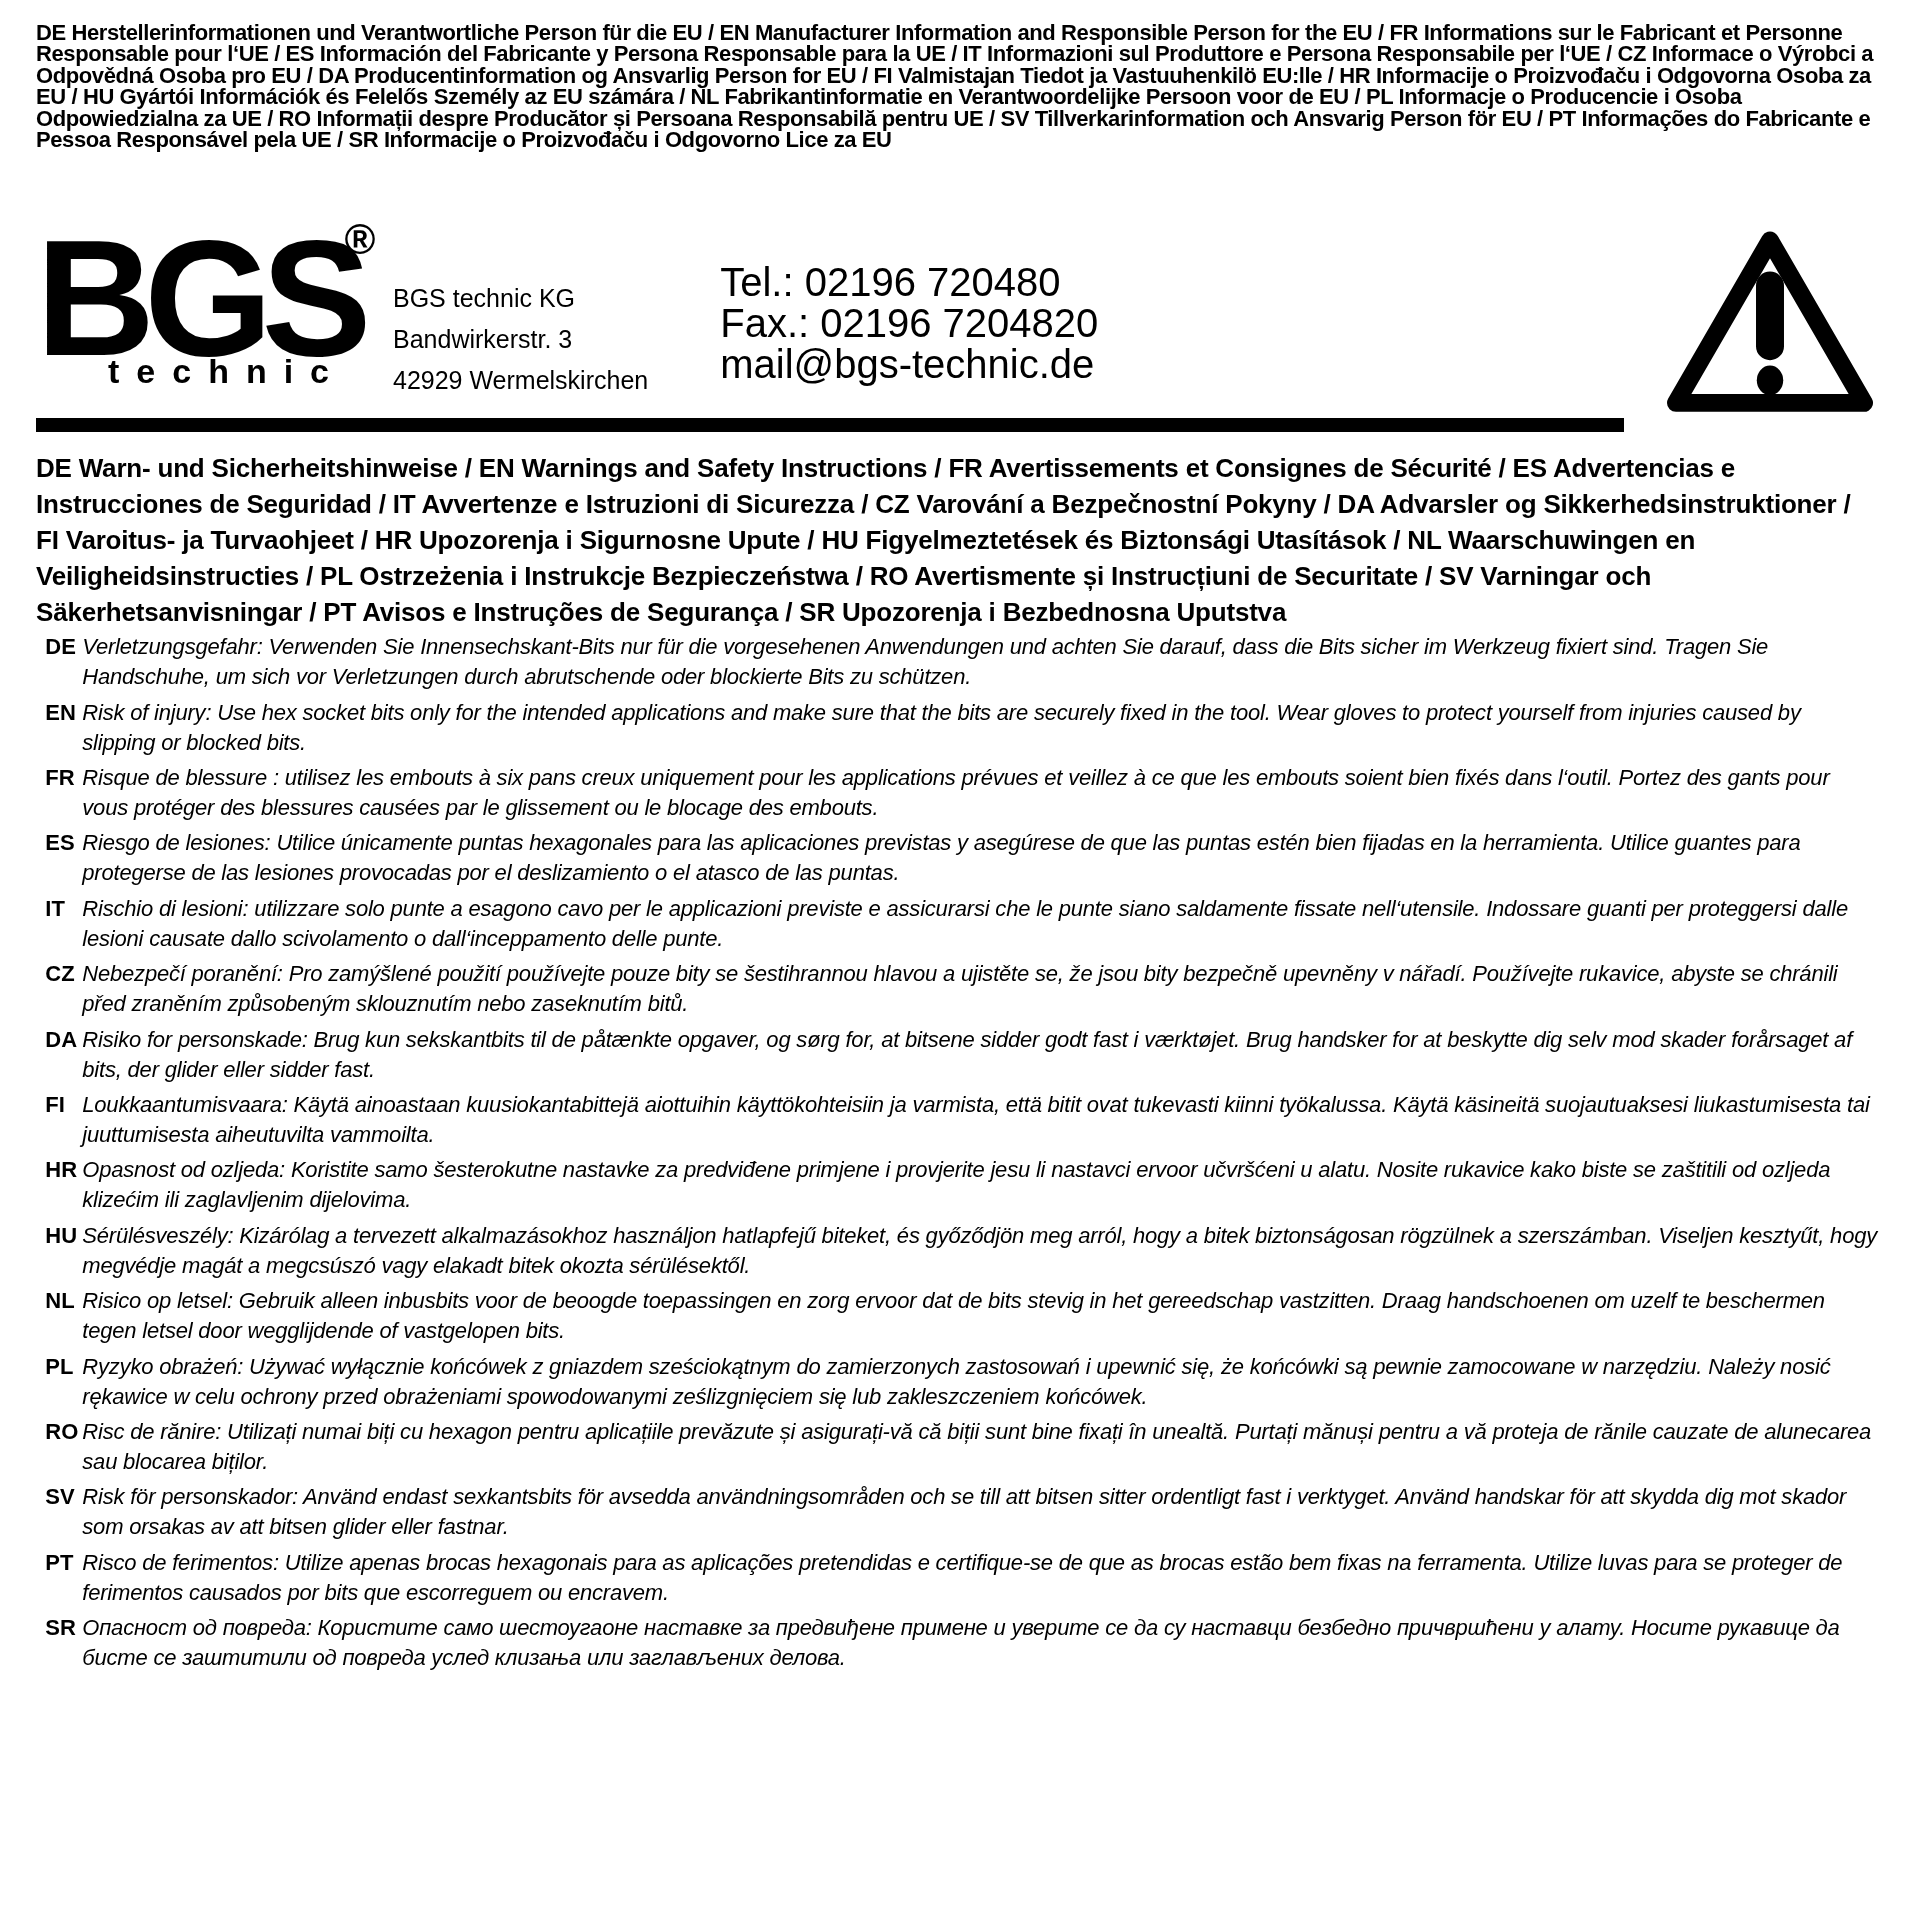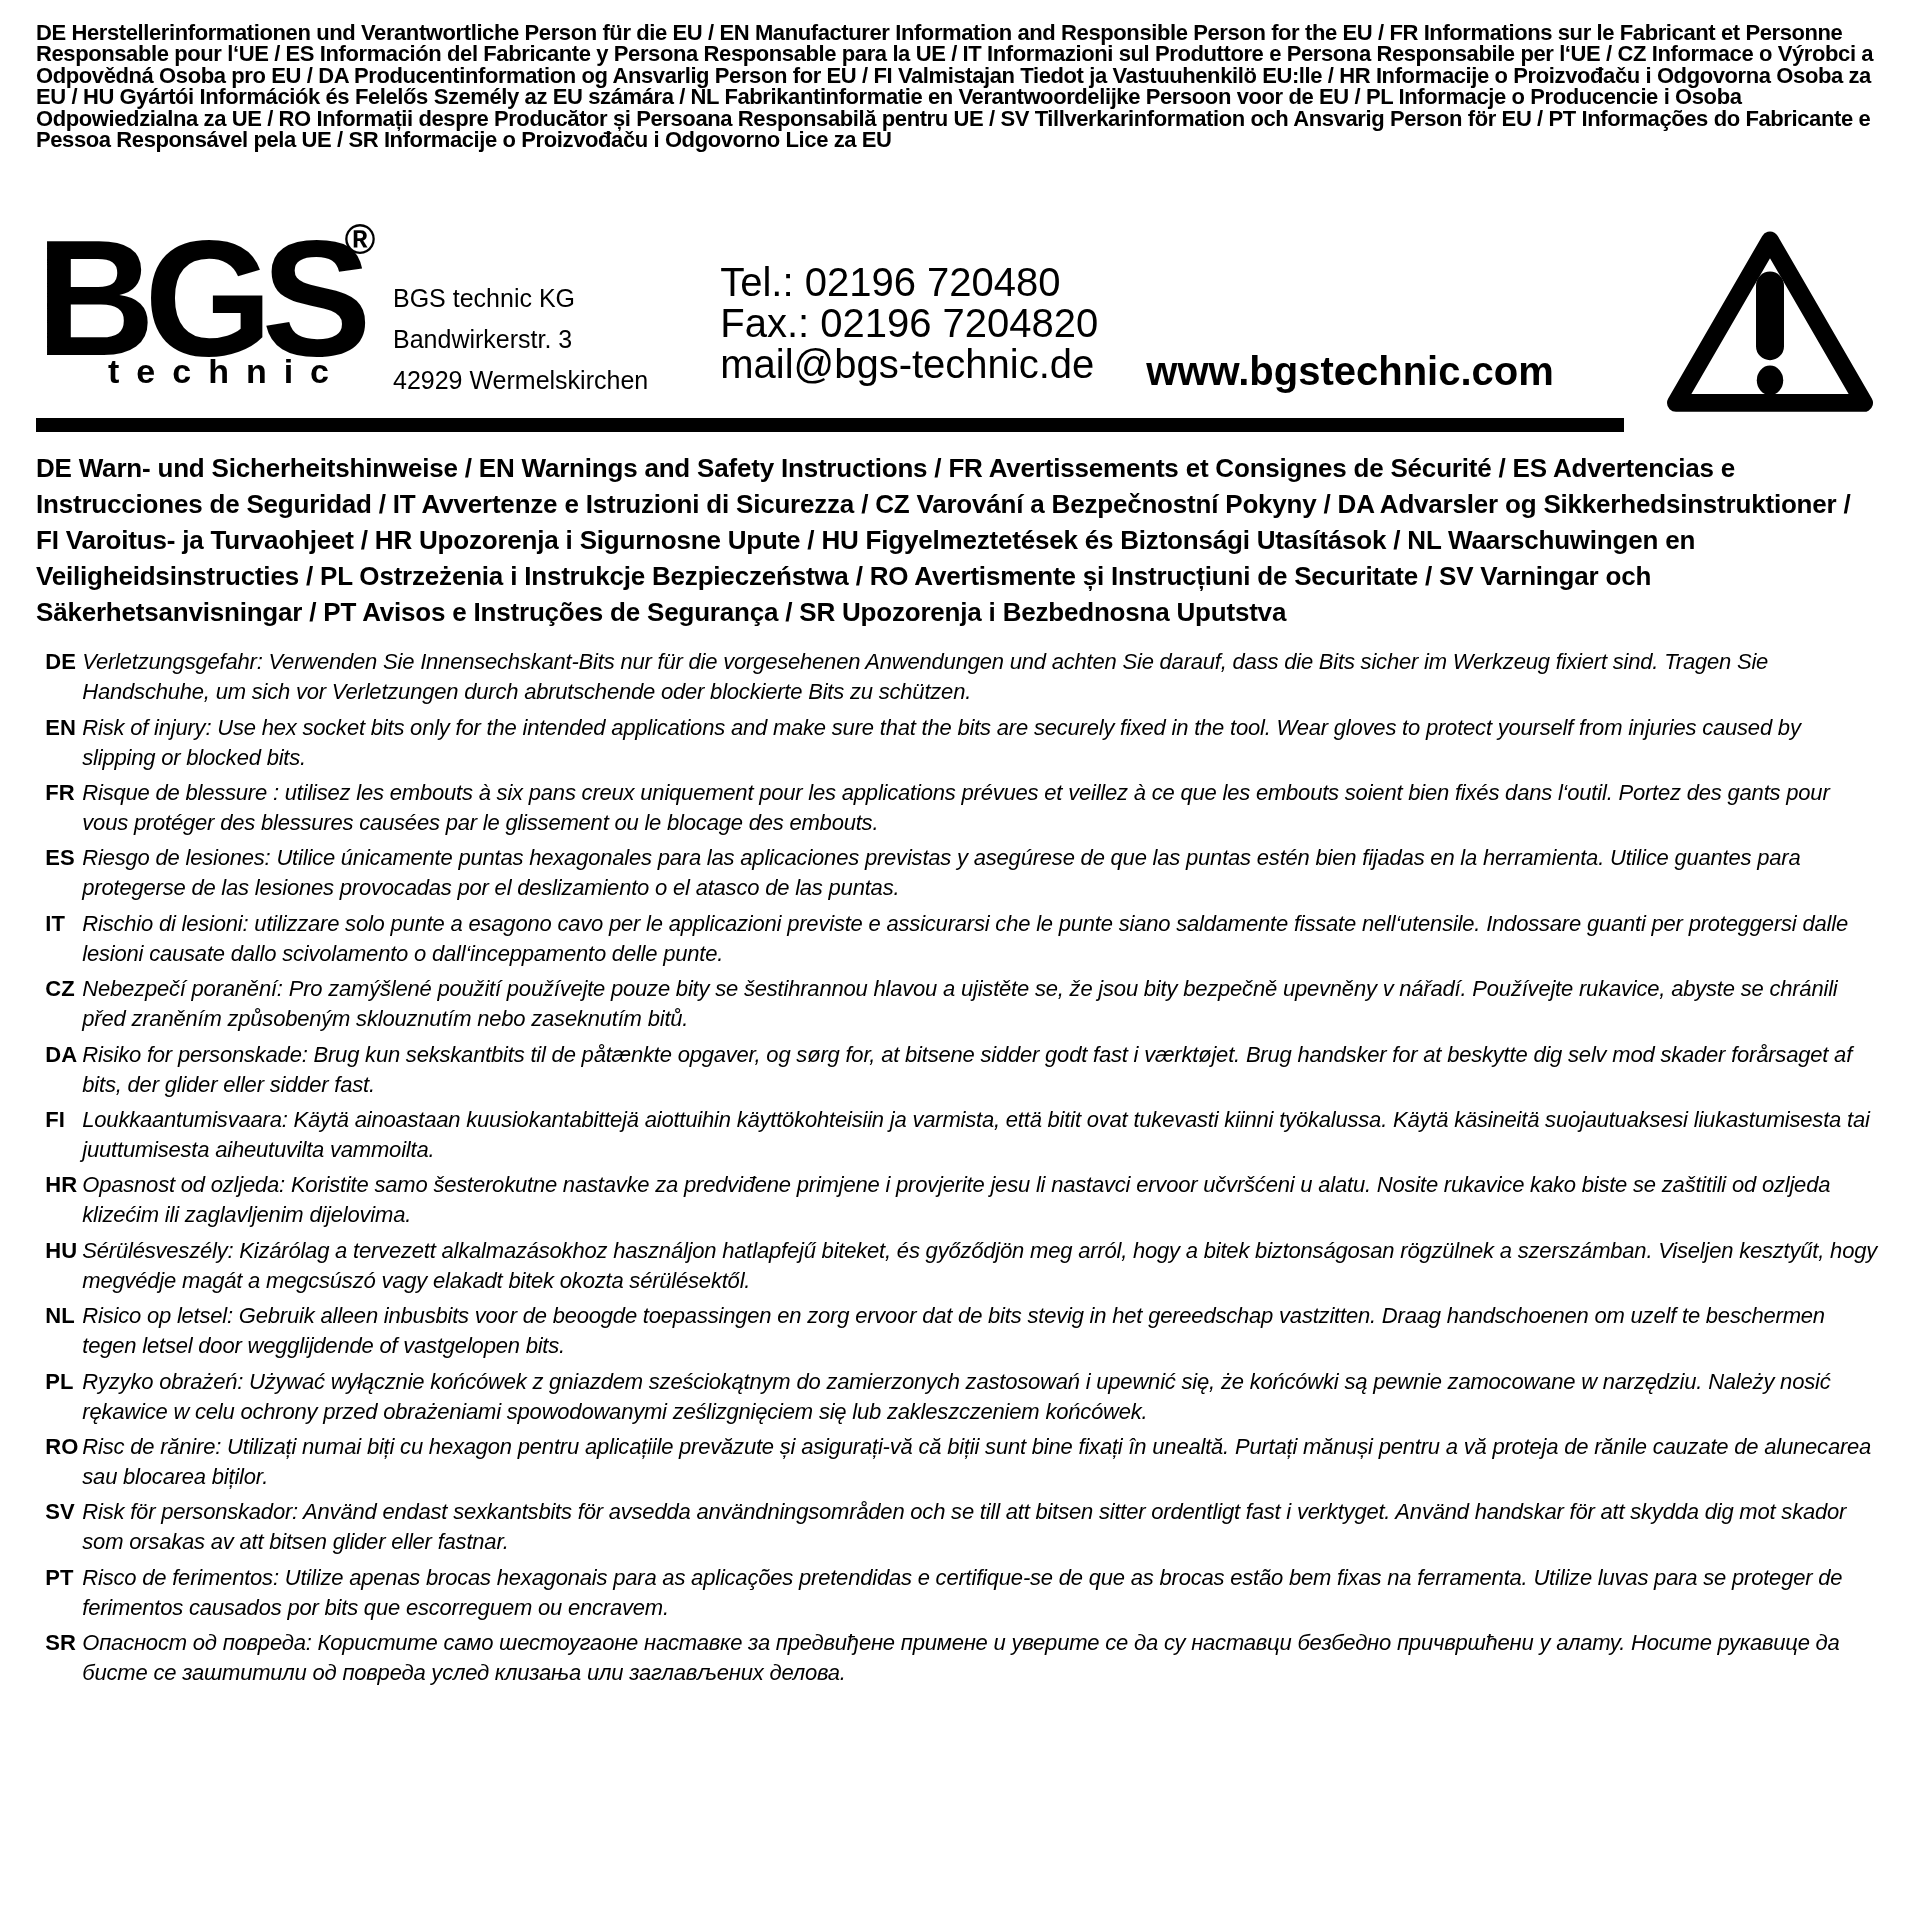--- a/index.html
+++ b/index.html
@@ -101,21 +101,21 @@
   
   .h2 {
     margin: 18.7px 0 0 0;
     font-size: 26px;
     font-weight: bold;
     line-height: 36px;
     letter-spacing: -0.2px;
   }
   
   .warnings {
-    margin-top: 17px;
+    margin-top: 2px;
     padding-left: 9.3px;
   }
   .w-item {
     display: flex;
     align-items: flex-start;
     margin-bottom: 5.4px;
   }
   .w-lang {
     flex: none;
     width: 37px;
@@ -155,21 +155,20 @@
       <div>Bandwirkerstr. 3</div>
       <div>42929 Wermelskirchen</div>
     </div>
 
     <div class="contact">
       <div>Tel.: 02196 720480</div>
       <div>Fax.: 02196 7204820</div>
       <div>mail@bgs-technic.de</div>
     </div>
 
-    <div class="website">www.bgstechnic.com</div>
 
     <div class="tri">
       <svg width="212" height="185" viewBox="0 0 272 238" xmlns="http://www.w3.org/2000/svg" aria-hidden="true">
         <path d="M136 16 L257 225 L15 225 Z" fill="none" stroke="#000000" stroke-width="23" stroke-linejoin="round"></path>
         <path d="M136 74 L136 152" stroke="#000000" stroke-width="36" stroke-linecap="round"></path>
         <ellipse cx="136" cy="196" rx="17" ry="19" fill="#000000"></ellipse>
       </svg>
     </div>
 
   </div>

